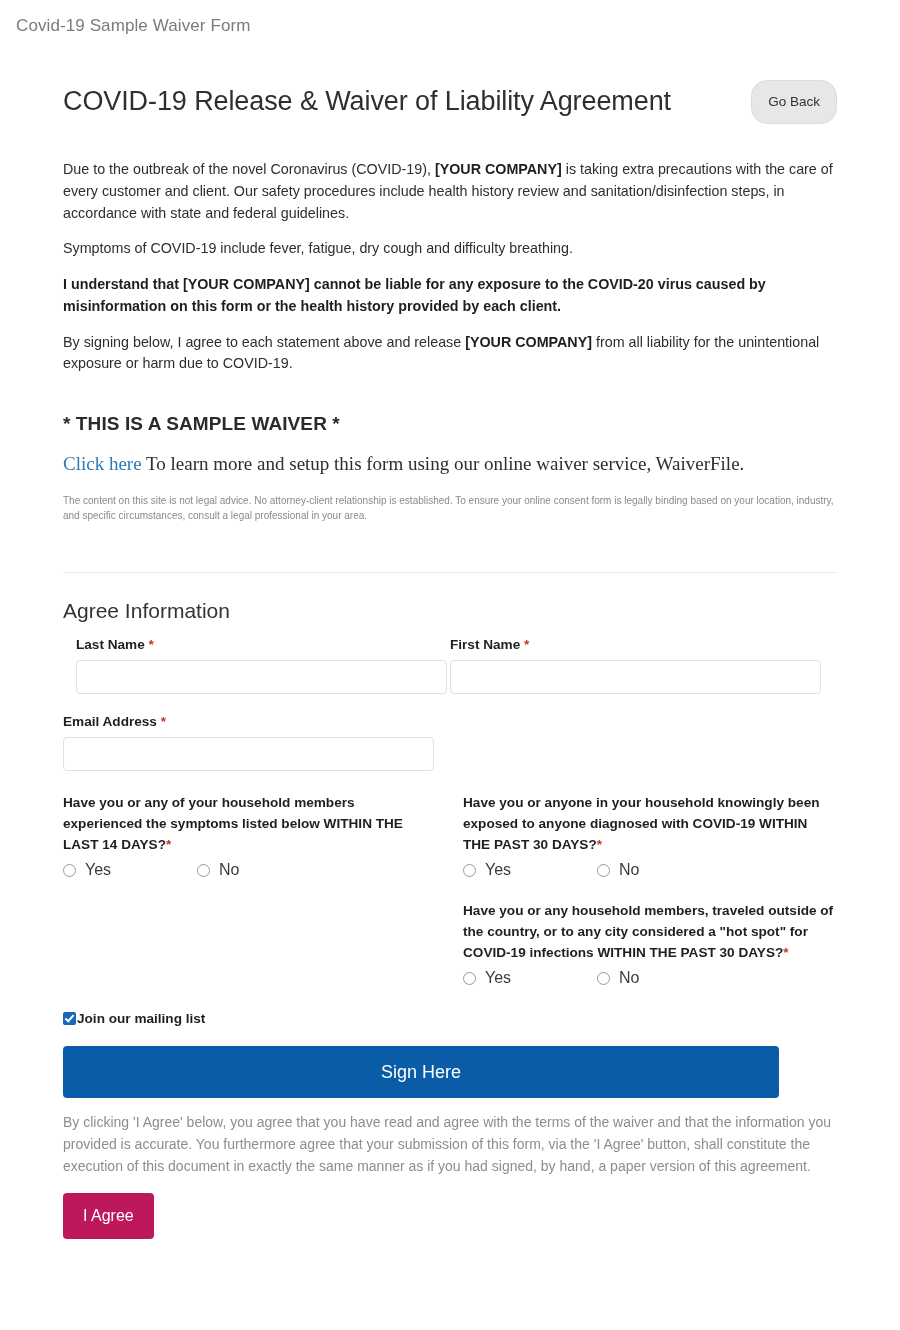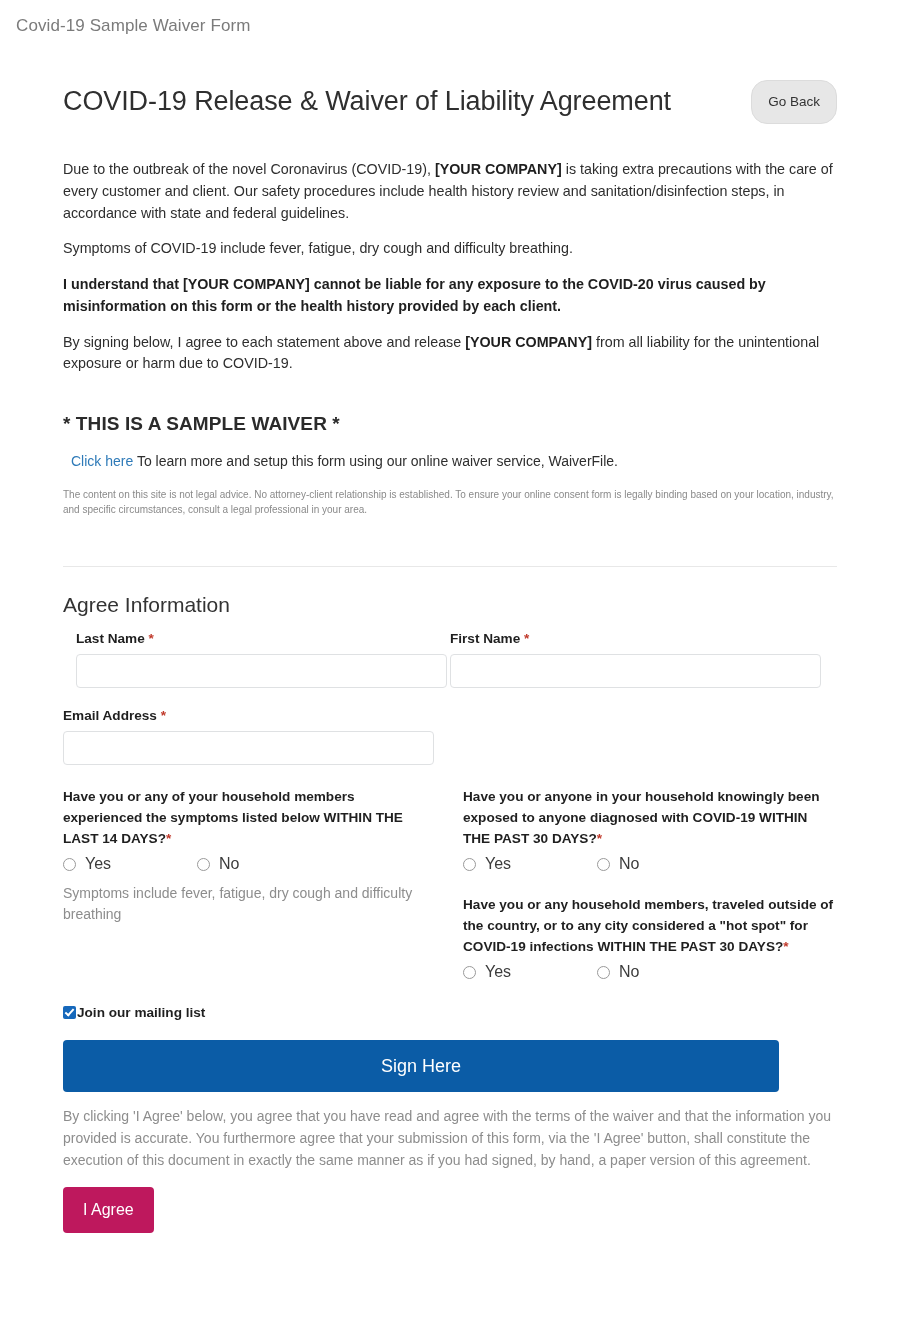--- a/index.html
+++ b/index.html
@@ -83,23 +83,24 @@
   p.bold-block { font-weight: 700; color: #1f1f1f; }
 
   h2.sample-waiver {
     font-size: 19px;
     font-weight: 700;
     color: #2b2b2b;
     margin: 38px 0 18px 0;
     letter-spacing: 0.1px;
   }
   .clickhere-line {
-    font-size: 14px;
+    font-size: 19px;
     color: #2e2e2e;
-    margin: 0 0 18px 8px;
+    margin: 0 0 18px 0;
+    font-family: Liberation Serif, serif;
   }
   .link {
     color: #2e7ab8;
     text-decoration: none;
     cursor: pointer;
   }
   .disclaimer {
     font-size: 10px;
     line-height: 1.55;
     color: #8a8a8a;
@@ -340,21 +341,20 @@
       <div class="radio-row">
         <label class="radio-opt">
           <span class="radio-circle"></span>
           <span class="radio-label">Yes</span>
         </label>
         <label class="radio-opt">
           <span class="radio-circle"></span>
           <span class="radio-label">No</span>
         </label>
       </div>
-      <p class="helper">Symptoms include fever, fatigue, dry cough and difficulty breathing</p>
     </div>
 
     <div class="col right">
 
       <div>
         <p class="question"><span>Have you or anyone in your household knowingly been exposed to anyone diagnosed with COVID-19 WITHIN THE PAST 30 DAYS?</span><span class="req">*</span></p>
         <div class="radio-row">
           <label class="radio-opt">
             <span class="radio-circle"></span>
             <span class="radio-label">Yes</span>

